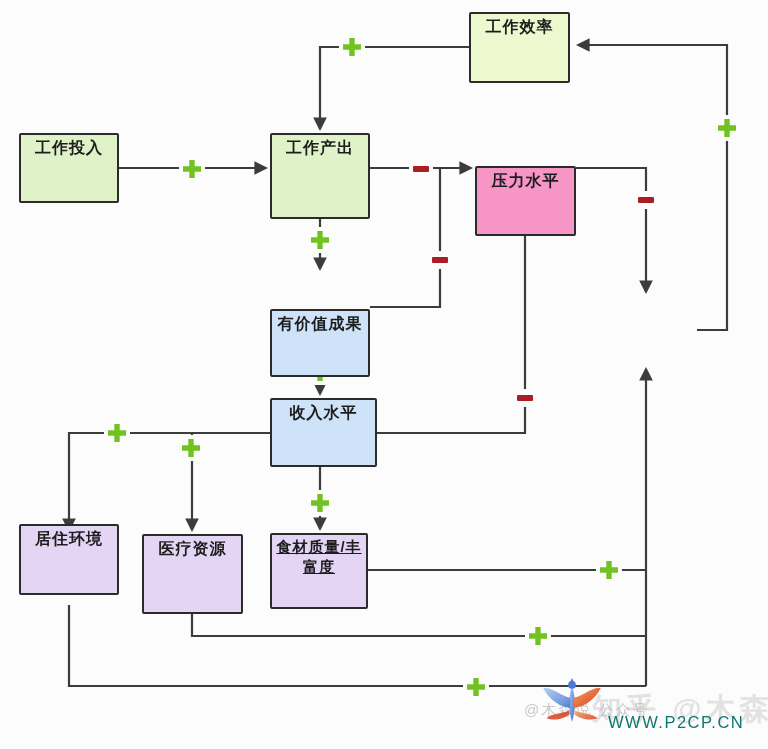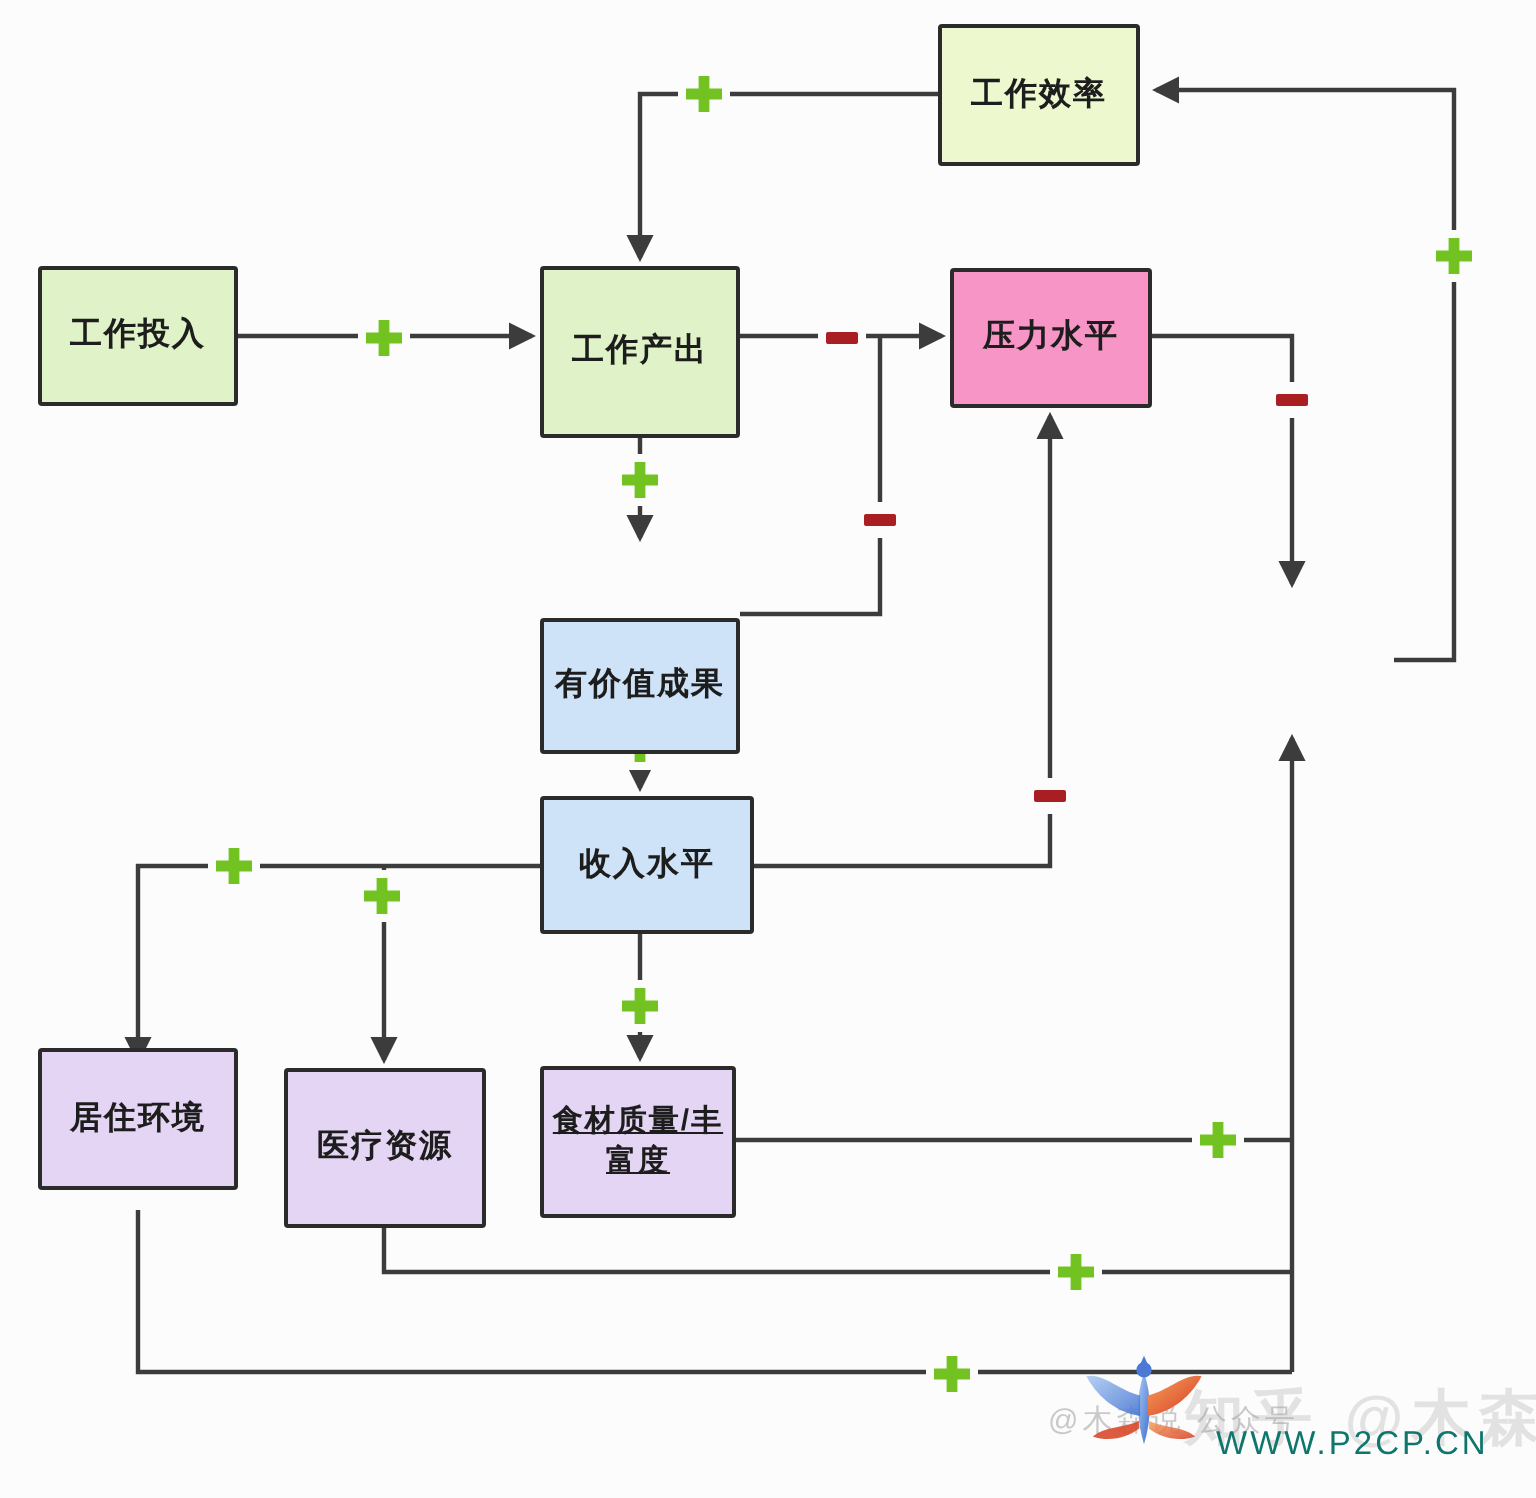--- a/index.html
+++ b/index.html
@@ -11,31 +11,31 @@
     overflow:hidden;
   }
   #edges{position:absolute;left:0;top:0;width:768px;height:749px;}
   .edge{stroke:#3c3c3c;stroke-width:2.2;fill:none;}
   #ah path{fill:#3c3c3c;}
   .sbg{fill:#fcfcfc;}
   .plus{stroke:#72c322;stroke-width:5.4;fill:none;}
   .minus{fill:#a81e23;}
   .node{
     position:absolute;
-    display:flex;align-items:center;justify-content:center;
+    display:flex;justify-content:center;
     text-align:center;
     border:2.5px solid #2b2b2b;border-radius:2px;
     box-sizing:border-box;
     font-weight:bold;font-size:16px;color:#1d1d1d;
     line-height:1.35;letter-spacing:1px;
     padding:2px 0;
   }
   .n-green{background:#e0f3c8;}
   .n-lime{background:#eef8cf;}
-  .n-pink{background:#f795c7;}
+  .n-pink{background:#f795c7;margin-top:32px;}
   .n-blue{background:#cfe3f8;}
   .n-yellow{background:#f6f3a3;}
   .n-purple{background:#e4d5f4;}
   
   #watermark{position:absolute;right:2px;bottom:4px;width:226px;height:70px;}
   #wm-logo{position:absolute;left:0;top:0;width:64px;height:66px;}
   .wm-title{
     position:absolute;left:66px;top:8px;width:160px;
     font-size:22px;font-weight:bold;color:#4e4e4e;
     letter-spacing:7px;white-space:nowrap;

